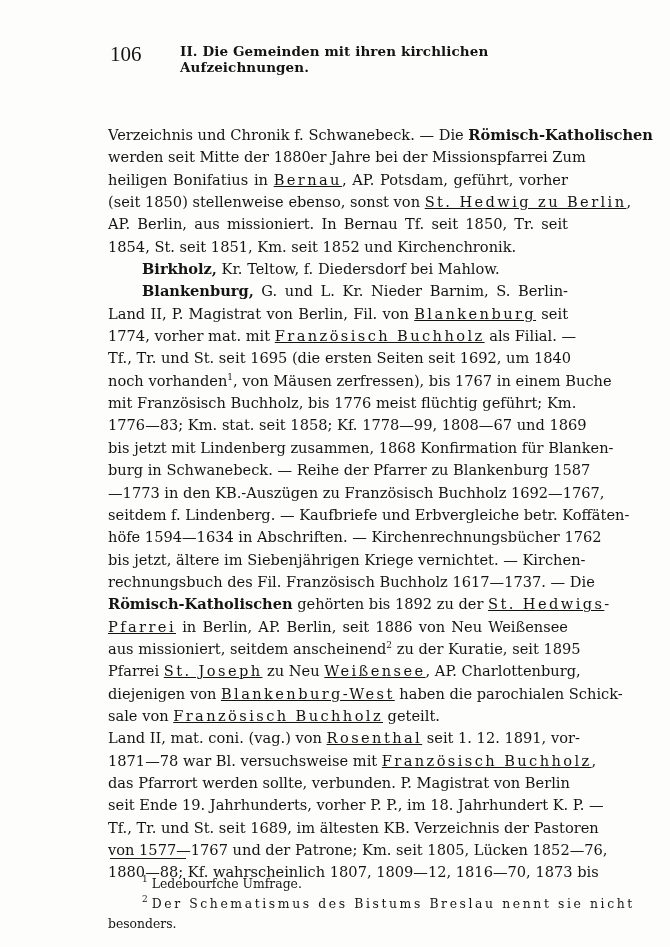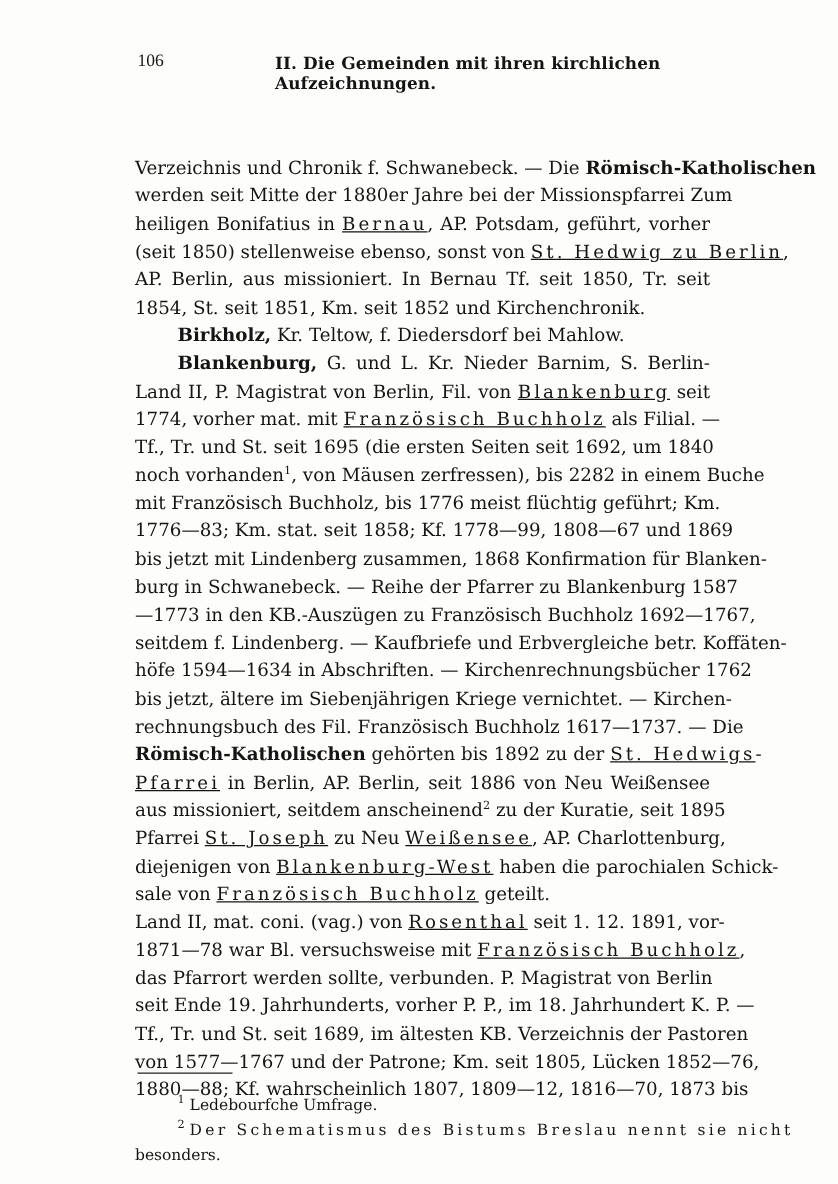--- a/index.html
+++ b/index.html
@@ -1,21 +1,21 @@
 <!DOCTYPE html>
 <html><head>
   <meta charset="utf-8">
   <style>
     html, body { margin: 0; padding: 0; background: #fdfdfb; }
     body { width: 670px; height: 947px; position: relative; overflow: hidden;
            font-family: "DejaVu Serif", "Liberation Serif", serif; color: #141414; }
     .page { position: absolute; left: 108px; top: 38px; width: 460px; }
     .running-head { position: relative; height: 26px; font-size: 14px; }
-    .page-number { position: absolute; left: 2px; top: 4px; font-size: 14px; font-family: "Liberation Serif", serif; }
-    .head-title { position: absolute; left: 72px; top: 5px; font-size: 13.5px; font-weight: bold; letter-spacing: 0.1px; margin-left: 40px; }
+    .page-number { position: absolute; left: 2px; top: 4px; font-size: 21px; font-family: "Liberation Serif", serif; }
+    .head-title { position: absolute; left: 72px; top: 5px; font-size: 13.5px; font-weight: bold; letter-spacing: 0.1px; }
     .body { position: absolute; left: 0; top: 50px; width: 460px; margin-top: 36px; }
     .line { height: 22.35px; line-height: 22.35px; font-size: 14.6px; white-space: nowrap;
             text-align: justify; text-align-last: justify; overflow: visible; }
     .line.last { text-align-last: left; }
     .line.indent { padding-left: 34px; }
     .b { font-weight: bold; }
     .sp { letter-spacing: 2.4px; text-decoration: underline; }
     sup { font-size: 9px; line-height: 0; vertical-align: 6px; }
     .footnote-rule { position: absolute; left: 2px; top: 820px; width: 76px; height: 0; border-top: 1.4px solid #222; }
     .footnotes { position: absolute; left: 0; top: 836px; width: 460px; font-size: 12.4px; }
@@ -38,21 +38,21 @@
       <div class="line"><span>werden seit Mitte der 1880er Jahre bei der Missionspfarrei Zum</span></div>
       <div class="line"><span>heiligen Bonifatius in </span><span class="sp">Bernau</span><span>, AP. Potsdam, geführt, vorher</span></div>
       <div class="line"><span>(seit 1850) stellenweise ebenso, sonst von </span><span class="sp">St. Hedwig zu Berlin</span><span>,</span></div>
       <div class="line"><span>AP. Berlin, aus missioniert.  In Bernau Tf. seit 1850, Tr. seit</span></div>
       <div class="line last"><span>1854, St. seit 1851, Km. seit 1852 und Kirchenchronik.</span></div>
       <div class="line indent last"><span class="b">Birkholz,</span><span> Kr. Teltow, f. Diedersdorf bei Mahlow.</span></div>
       <div class="line indent"><span class="b">Blankenburg,</span><span> G. und L.  Kr. Nieder Barnim, S. Berlin-</span></div>
       <div class="line"><span>Land II, P. Magistrat von Berlin, Fil. von </span><span class="sp">Blankenburg</span><span> seit</span></div>
       <div class="line"><span>1774, vorher mat. mit </span><span class="sp">Französisch Buchholz</span><span> als Filial. —</span></div>
       <div class="line"><span>Tf., Tr. und St. seit 1695 (die ersten Seiten seit 1692, um 1840</span></div>
-      <div class="line"><span>noch vorhanden</span><sup>1</sup><span>, von Mäusen zerfressen), bis 2282 in einem Buche</span></div>
+      <div class="line"><span>noch vorhanden</span><sup>1</sup><span>, von Mäusen zerfressen), bis 1767 in einem Buche</span></div>
       <div class="line"><span>mit Französisch Buchholz, bis 1776 meist flüchtig geführt; Km.</span></div>
       <div class="line"><span>1776—83; Km. stat. seit 1858; Kf. 1778—99, 1808—67 und 1869</span></div>
       <div class="line"><span>bis jetzt mit Lindenberg zusammen, 1868 Konfirmation für Blanken-</span></div>
       <div class="line"><span>burg in Schwanebeck. — Reihe der Pfarrer zu Blankenburg 1587</span></div>
       <div class="line"><span>—1773 in den KB.-Auszügen zu Französisch Buchholz 1692—1767,</span></div>
       <div class="line"><span>seitdem f. Lindenberg. —  Kaufbriefe und Erbvergleiche betr. Koffäten-</span></div>
       <div class="line"><span>höfe 1594—1634 in Abschriften. — Kirchenrechnungsbücher 1762</span></div>
       <div class="line"><span>bis jetzt, ältere im Siebenjährigen Kriege vernichtet. — Kirchen-</span></div>
       <div class="line"><span>rechnungsbuch des Fil. Französisch Buchholz 1617—1737. — Die</span></div>
       <div class="line"><span class="b">Römisch-Katholischen</span><span> gehörten bis 1892 zu der </span><span class="sp">St. Hedwigs</span><span>-</span></div>

